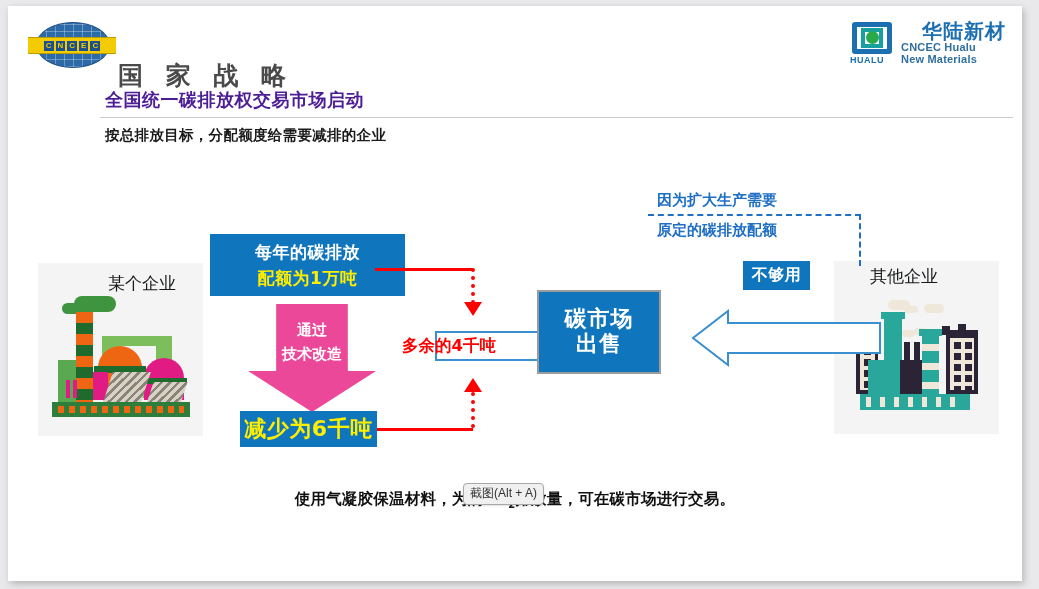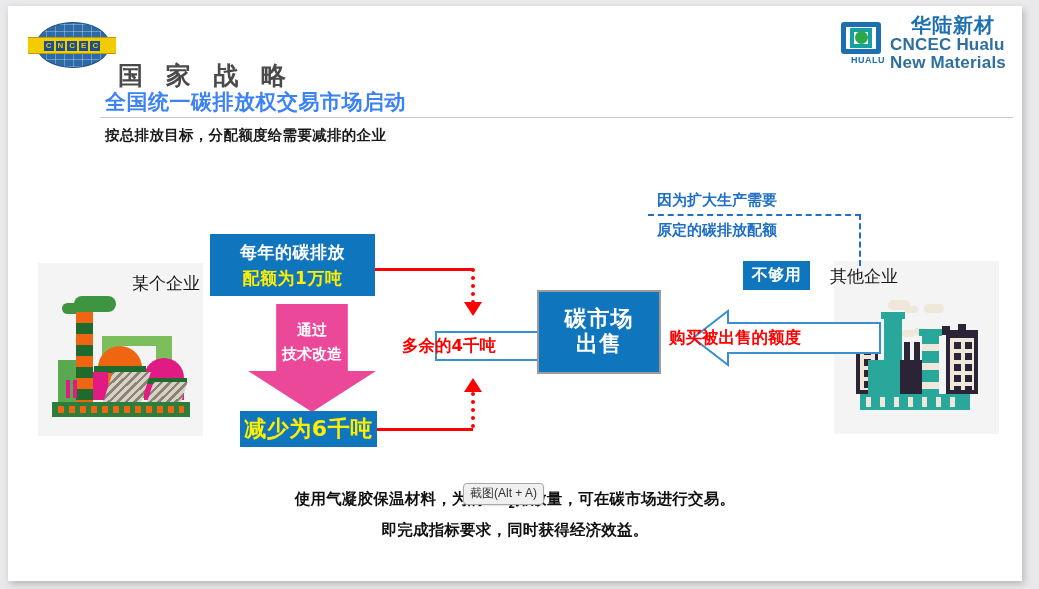--- a/index.html
+++ b/index.html
@@ -46,46 +46,46 @@
     border:5px solid #1c6fb0;border-top-color:#1c6fb0;border-radius:3px;
     box-sizing:border-box;
   }
   #hualu-mark .inner{
     position:absolute;left:11px;top:7px;width:22px;height:20px;border:4px solid #17a0a0;box-sizing:border-box;
   }
   #hualu-mark .dot{
     position:absolute;left:16px;top:10px;width:13px;height:13px;border-radius:50%;background:#2aa84a;
   }
   #hualu-mark .hualu-text{
-    position:absolute;left:12px;bottom:0;font-size:9px;font-weight:bold;color:#1c6fb0;letter-spacing:.5px;
+    position:absolute;left:0;bottom:0;font-size:9px;font-weight:bold;color:#1c6fb0;letter-spacing:.5px;
   }
   #hualu-words{line-height:1.05;}
   #hualu-cn{font-size:20px;font-weight:bold;color:#1c6fb0;letter-spacing:1px;font-family:"DejaVu Sans",sans-serif;margin-left:21px;}
-  #hualu-en1,#hualu-en2{font-size:17px;font-weight:bold;color:#2f6f9e;letter-spacing:.2px;}
+  #hualu-en1,#hualu-en2{font-size:11px;font-weight:bold;color:#2f6f9e;letter-spacing:.2px;}
 
   
   #page-title{
-    position:absolute;left:97px;top:82px;font-size:21px;font-weight:bold;color:#3b82f6;
+    position:absolute;left:97px;top:82px;font-size:18px;font-weight:bold;color:#4c1d95;
     font-family:"DejaVu Sans",sans-serif;letter-spacing:.5px;
   }
   #title-rule{position:absolute;left:92px;top:111px;width:913px;height:1px;background:#c9c9c9;}
   #page-subtitle{
     position:absolute;left:97px;top:120px;font-size:14.5px;font-weight:bold;color:#1a1a1a;
     font-family:"DejaVu Sans",sans-serif;letter-spacing:.3px;
   }
 
   
   .factory-card{position:absolute;background:#f4f4f4;}
   #factory-left{left:30px;top:257px;width:165px;height:173px;}
   #factory-right{left:826px;top:255px;width:165px;height:173px;}
   .factory-label{
     position:absolute;font-size:17px;color:#16181a;font-family:"DejaVu Sans",sans-serif;white-space:nowrap;
   }
-  #label-left{left:100px;top:266px;margin-left:24px;}
-  #label-right{left:822px;top:259px;}
+  #label-left{left:100px;top:266px;}
+  #label-right{left:862px;top:259px;}
   #cf-wrap{position:absolute;left:38px;top:288px;width:150px;height:135px;}
   #cf-wrap .smoke{position:absolute;left:28px;top:2px;width:42px;height:16px;background:#3f9440;border-radius:11px;}
   #cf-wrap .smoke2{position:absolute;left:16px;top:9px;width:22px;height:11px;background:#3f9440;border-radius:8px;}
   #cf-wrap .stack{position:absolute;left:30px;top:18px;width:17px;height:92px;background:#ee6611;
     background-image:repeating-linear-gradient(180deg,#ee6611 0 11px,#1f6b2e 11px 22px);}
   #cf-wrap .greenblock{position:absolute;left:56px;top:42px;width:70px;height:62px;background:#7dbe5c;}
   #cf-wrap .greencut{position:absolute;left:72px;top:52px;width:38px;height:24px;background:#f4f4f4;}
   #cf-wrap .greenleft{position:absolute;left:12px;top:66px;width:34px;height:44px;background:#5aa84f;}
   #cf-wrap .tankO{position:absolute;left:52px;top:52px;width:44px;height:54px;background:#ee6611;border-radius:22px 22px 0 0;}
   #cf-wrap .tankM{position:absolute;left:98px;top:64px;width:40px;height:42px;background:#e01b84;border-radius:20px 20px 0 0;}
@@ -124,21 +124,21 @@
   .winGrid{position:absolute;background:
     repeating-linear-gradient(90deg,#efe7d9 0 4px,transparent 4px 11px),
     repeating-linear-gradient(180deg,#efe7d9 0 4px,transparent 4px 11px);}
 
   
   .box{
     position:absolute;background:#0f75bd;box-sizing:border-box;display:flex;
     flex-direction:column;align-items:center;justify-content:center;
     font-family:"DejaVu Sans",sans-serif;font-weight:bold;
   }
-  #box-quota{left:202px;top:228px;width:165px;height:62px;}
+  #box-quota{left:202px;top:228px;width:195px;height:62px;}
   #box-quota .l1{color:#ffffff;font-size:17px;letter-spacing:.5px;}
   #box-quota .l2{color:#ffee00;font-size:17px;letter-spacing:.5px;margin-top:3px;}
   #box-reduced{left:232px;top:405px;width:137px;height:36px;}
   #box-reduced .l1{color:#ffee00;font-size:22px;letter-spacing:.5px;}
   #box-market{
     left:529px;top:284px;width:124px;height:84px;border:2px solid #9b9b9b;
   }
   #box-market .l1,#box-market .l2{color:#ffffff;font-size:22px;letter-spacing:1px;line-height:1.12;}
   #box-notenough{left:735px;top:255px;width:67px;height:29px;}
   #box-notenough .l1{color:#ffffff;font-size:16px;letter-spacing:.5px;}
@@ -317,34 +317,32 @@
 
   <div class="box" id="box-market">
     <div class="l1">碳市场</div>
     <div class="l2">出售</div>
   </div>
 
   <div class="arrow-out" id="arrow-buy">
     <svg width="190" height="58" viewBox="0 0 190 58">
       <polygon points="189,14 37,14 37,2 2,29 37,56 37,44 189,44" fill="#ffffff" stroke="#3a8fd0" stroke-width="2"></polygon>
     </svg>
-    <div class="arrow-label">购买被出售的额度</div>
   </div>
 
   <div class="note-line" id="note1">因为扩大生产需要</div>
   <div class="note-line" id="note2">原定的碳排放配额</div>
   <div id="blue-dash-h"></div>
   <div id="blue-dash-v"></div>
 
   <div class="box" id="box-notenough">
     <div class="l1">不够用</div>
   </div>
 
   <div id="caption">
     <div>
       <span>使用气凝胶保温材料，为</span><span>的CO</span><sub>2</sub><span>排放量，可在碳市场进行交易。</span>
     </div>
-    <div>即完成指标要求，同时获得经济效益。</div>
   </div>
 
   <div id="tooltip">截图(Alt + A)</div>
 
 </div>
 
 </body></html>

